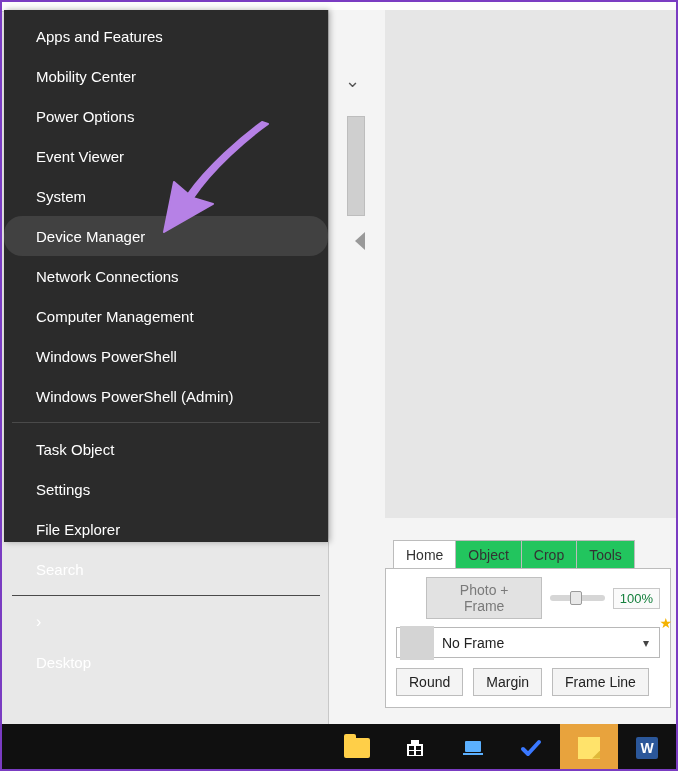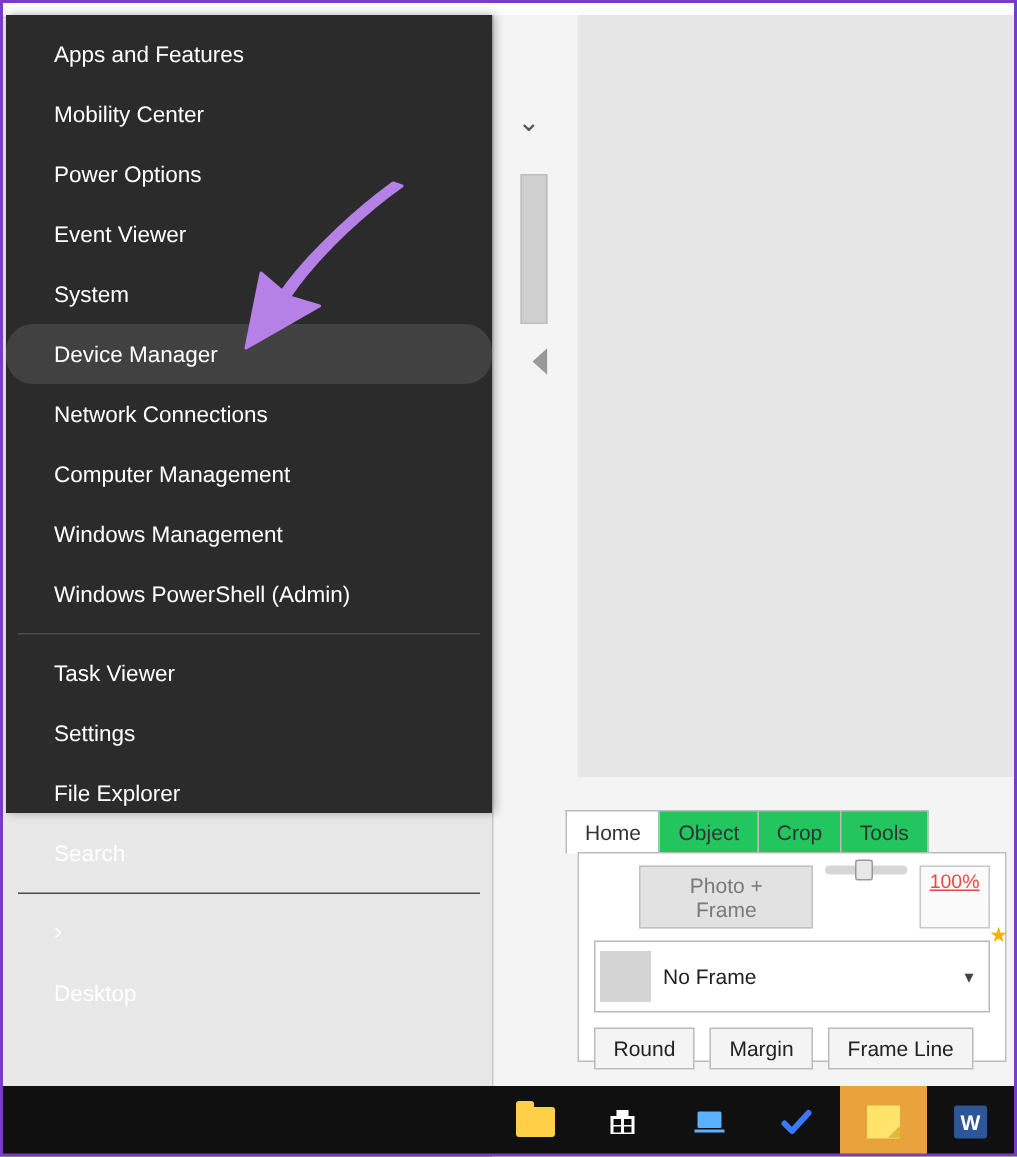--- a/index.html
+++ b/index.html
@@ -20,33 +20,33 @@
   
   .right-pane { position: absolute; top: 10px; left: 328px; width: 348px; height: 714px; background: #f4f4f4; border-left: 1px solid #c8c8c8; }
   .canvas-area { position: absolute; top: 0; left: 56px; width: 292px; height: 508px; background: #e6e6e6; }
 
   
   .vthumb { position: absolute; top: 106px; left: 18px; width: 18px; height: 100px; background: #cfcfcf; border: 1px solid #bdbdbd; }
   .vtick  { position: absolute; top: 222px; left: 26px; width: 10px; height: 18px; background: #999; clip-path: polygon(100% 0, 100% 100%, 0 50%); }
   .expand-chevron { position: absolute; top: 60px; left: 16px; font-size: 18px; color: #555; }
 
   
-  .tabs { position: absolute; top: 530px; left: 48px; display: flex; gap: 0; }
+  .tabs { position: absolute; top: 530px; left: 64px; display: flex; gap: 0; }
   .tab { padding: 6px 12px; font-size: 14px; background: #22c55e; border: 1px solid #bcbcbc; border-bottom: none; color: #333; margin-right: -1px; }
   .tab.active { background: #ffffff; font-weight: 400; }
 
   
   .tab-content { position: absolute; top: 558px; left: 56px; width: 286px; height: 140px; background: #ffffff; border: 1px solid #bcbcbc; padding: 8px 10px; }
-  .row1 { display: flex; gap: 8px; margin-bottom: 8px; margin-left: 30px; }
+  .row1 { display: flex; align-items: center; gap: 8px; margin-bottom: 8px; margin-left: 30px; }
   .pf-btn { background: #e2e2e2; border: 1px solid #c0c0c0; color: #7a7a7a; padding: 4px 12px; font-size: 14px; }
   .slider { position: relative; width: 56px; height: 6px; background: #d6d6d6; border-radius: 3px; }
   .slider-knob { position: absolute; top: -4px; left: 20px; width: 12px; height: 14px; background: #e8e8e8; border: 1px solid #9a9a9a; border-radius: 2px; }
-  .zoom-box { border: 1px solid #c8c8c8; padding: 2px 6px; font-size: 13px; color: #ef4444; background: #fafafa; text-decoration: underline; }
-
-  .frame-select { display: flex; align-items: center; border: 1px solid #b8b8b8; height: 48px; margin-bottom: 10px; }
+  .zoom-box { border: 1px solid #c8c8c8; padding: 2px 6px; font-size: 13px; color: #15803d; background: #fafafa; }
+
+  .frame-select { display: flex; align-items: center; border: 1px solid #b8b8b8; height: 31px; margin-bottom: 10px; }
   .swatch { width: 34px; height: 34px; background: #d4d4d4; margin: 0 8px 0 3px; }
   .frame-label { flex: 1; font-size: 14px; color: #222; }
   .dd-caret { padding: 0 10px; color: #444; font-size: 12px; }
   .star { position: absolute; top: 46px; right: -2px; color: #f5b301; font-size: 14px; }
 
   .row3 { display: flex; align-items: flex-end; gap: 10px; }
   .sm-btn { background: #f4f4f4; border: 1px solid #bcbcbc; padding: 5px 12px; font-size: 14px; color: #222; }
 
   
   .anno-arrow { position: absolute; top: 118px; left: 158px; width: 120px; height: 120px; pointer-events: none; }
@@ -129,28 +129,28 @@
       <div class="winx-item hover">
         <span class="winx-label">Device Manager</span>
       </div>
       <div class="winx-item">
         <span class="winx-label">Network Connections</span>
       </div>
       <div class="winx-item">
         <span class="winx-label">Computer Management</span>
       </div>
       <div class="winx-item">
-        <span class="winx-label">Windows Management</span>
+        <span class="winx-label">Windows PowerShell</span>
       </div>
       <div class="winx-item">
         <span class="winx-label">Windows PowerShell (Admin)</span>
       </div>
       <div class="winx-sep"></div>
       <div class="winx-item">
-        <span class="winx-label">Task Viewer</span>
+        <span class="winx-label">Task Object</span>
       </div>
       <div class="winx-item">
         <span class="winx-label">Settings</span>
       </div>
       <div class="winx-item">
         <span class="winx-label">File Explorer</span>
       </div>
       <div class="winx-item">
         <span class="winx-label">Search</span>
       </div>

